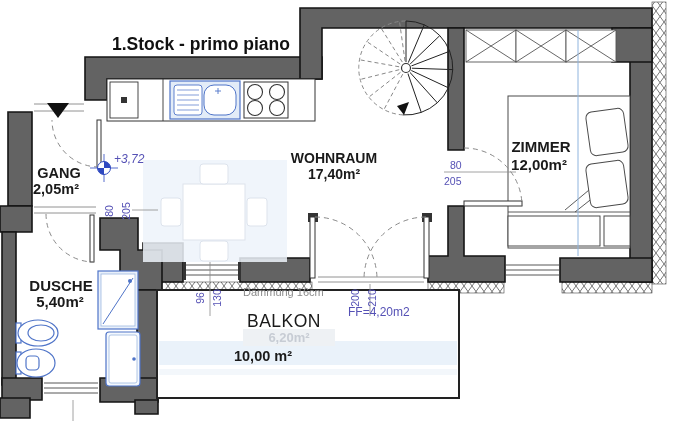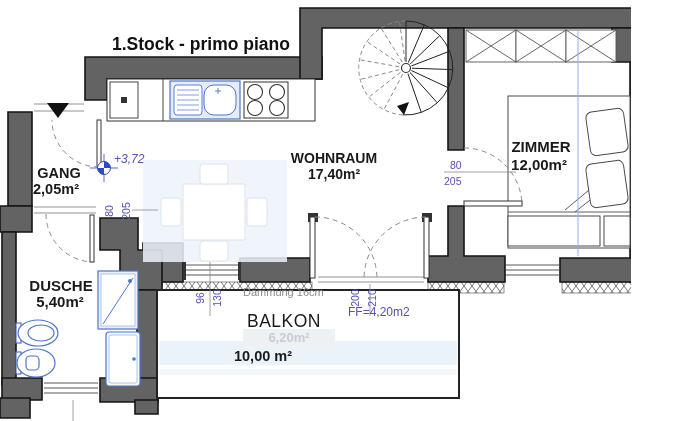--- a/index.html
+++ b/index.html
@@ -1,16 +1,16 @@
 <!DOCTYPE html>
 <html><head>
 <meta charset="utf-8">
 <style>
   html,body{margin:0;padding:0;background:#fff;}
-  .stage{position:relative;width:631px;height:421px;background:#ffffff;overflow:hidden;
+  .stage{position:relative;width:679px;height:421px;background:#ffffff;overflow:hidden;
          font-family:"Liberation Sans",sans-serif;}
   svg{position:absolute;left:0;top:0;}
   svg text{font-family:"Liberation Sans",sans-serif;}
   .room-label{font-weight:bold;fill:#1a1a1a;}
   .dim{fill:#5551b5;font-size:10.5px;}
   .note{fill:#8a8a8a;font-size:11px;}
   .blue-note{fill:#5551b5;font-size:12px;}
   .wall{fill:#636363;stroke:#151515;stroke-width:1.6;}
   .thinline{stroke:#777;stroke-width:0.8;fill:none;}
   .swing{stroke:#8a8a8a;stroke-width:1;fill:none;stroke-dasharray:5,4;}

